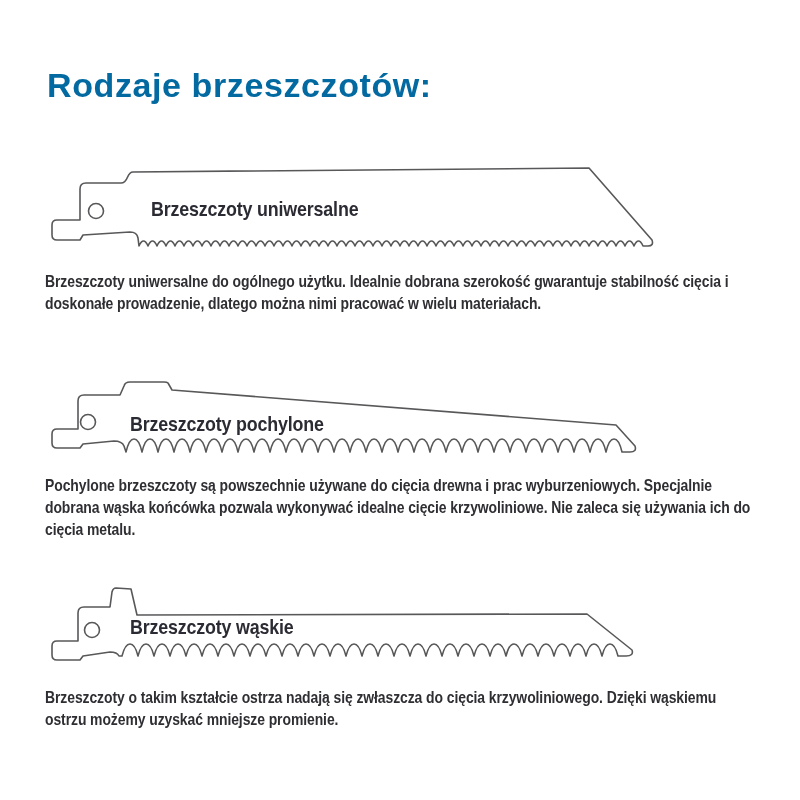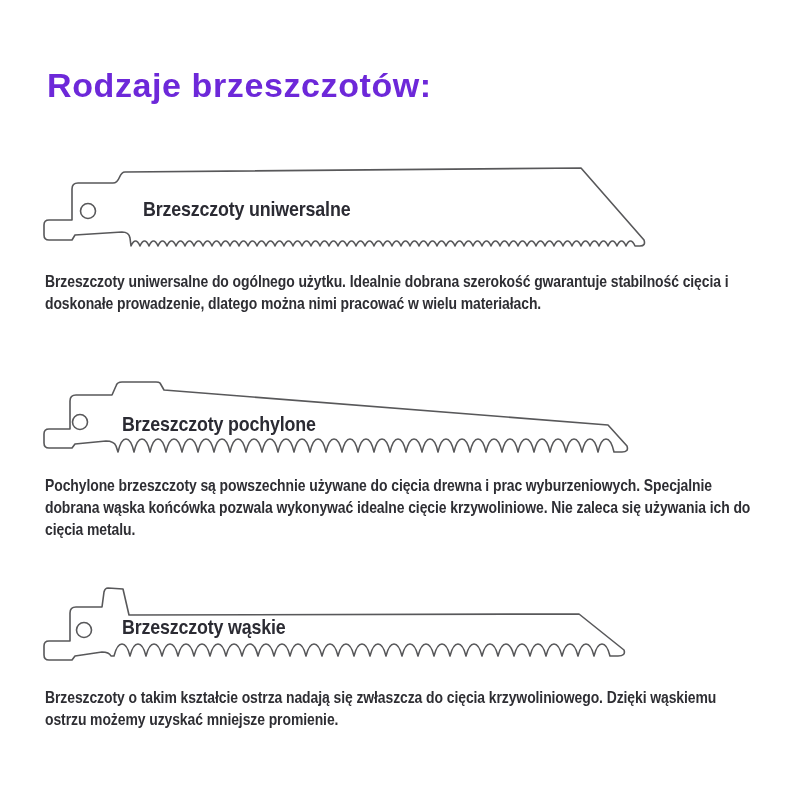--- a/index.html
+++ b/index.html
@@ -17,25 +17,25 @@
   }
   .page-title {
     position: absolute;
     left: 47px;
     top: 64px;
     margin: 0;
     font-size: 34px;
     line-height: 42px;
     font-weight: 700;
     letter-spacing: 0.6px;
-    color: #6d28d9;
+    color: #0369a1;
   }
   .blade-figure {
     position: absolute;
-    left: 38px;
+    left: 46px;
     width: 620px;
     height: 110px;
     text-decoration: underline;
   }
   #figure-1 { top: 158px; }
   #figure-2 { top: 366px; }
   #figure-3 { top: 578px; }
   .blade-figure svg {
     position: absolute;
     left: 0;

